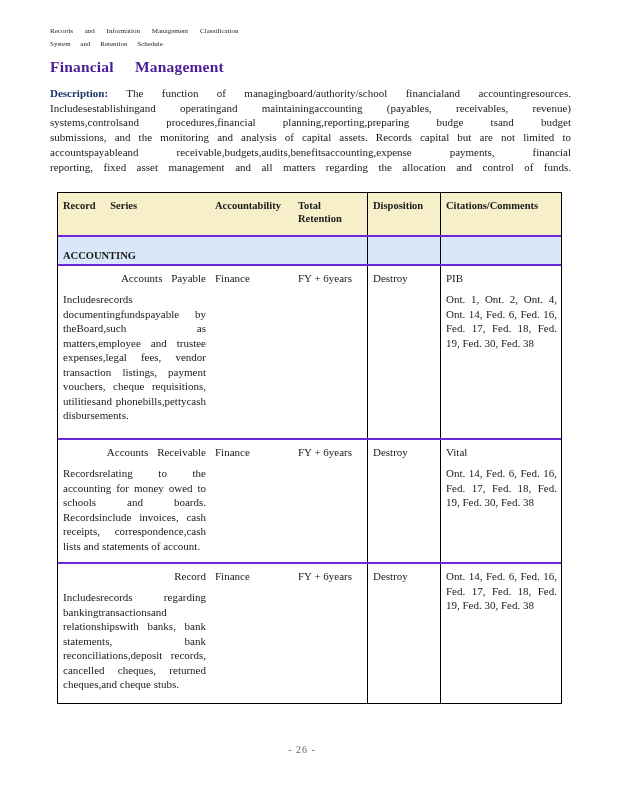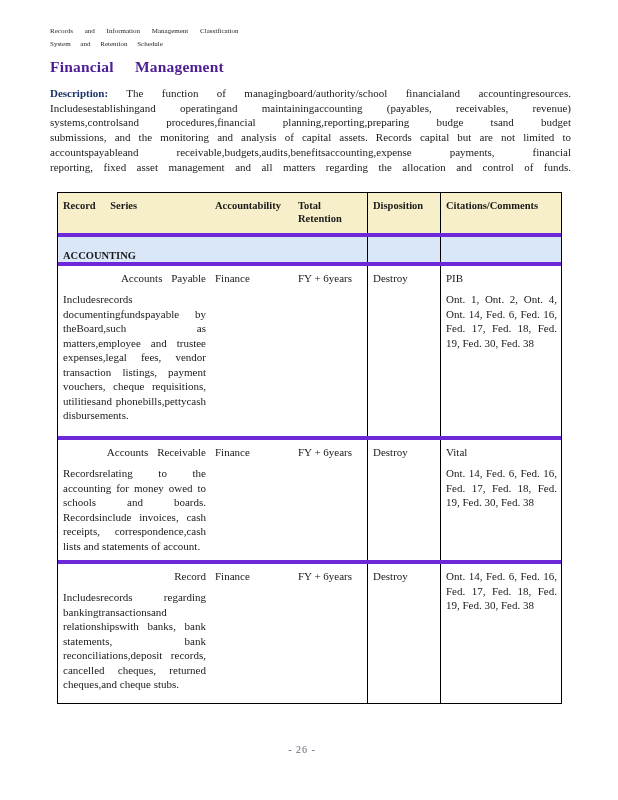--- a/index.html
+++ b/index.html
@@ -32,21 +32,21 @@
     font-size:11px; line-height:14.7px;
   }
   .desc .dline { text-align:justify; text-align-last:justify; }
   .desc .dlabel { font-weight:bold; color:#1B3569; }
 
   
   .rtable {
     position:absolute; left:57px; top:192px; width:505px;
     border:1.5px solid #000;
   }
-  .trow { display:flex; border-bottom:4px solid #6d28d9; }
+  .trow { display:flex; border-bottom:2px solid #6d28d9; }
   .trow.last { border-bottom:none; }
   .h-head { height:44px; }
   .h-sec  { height:29px; }
   .h-r1   { height:174px; }
   .h-r2   { height:124px; }
   .h-r3   { height:139px; }
 
   .c { padding:5px 4px 0 5px; overflow:hidden; }
   .c1 { width:152px; }
   .c2 { width:83px; }

